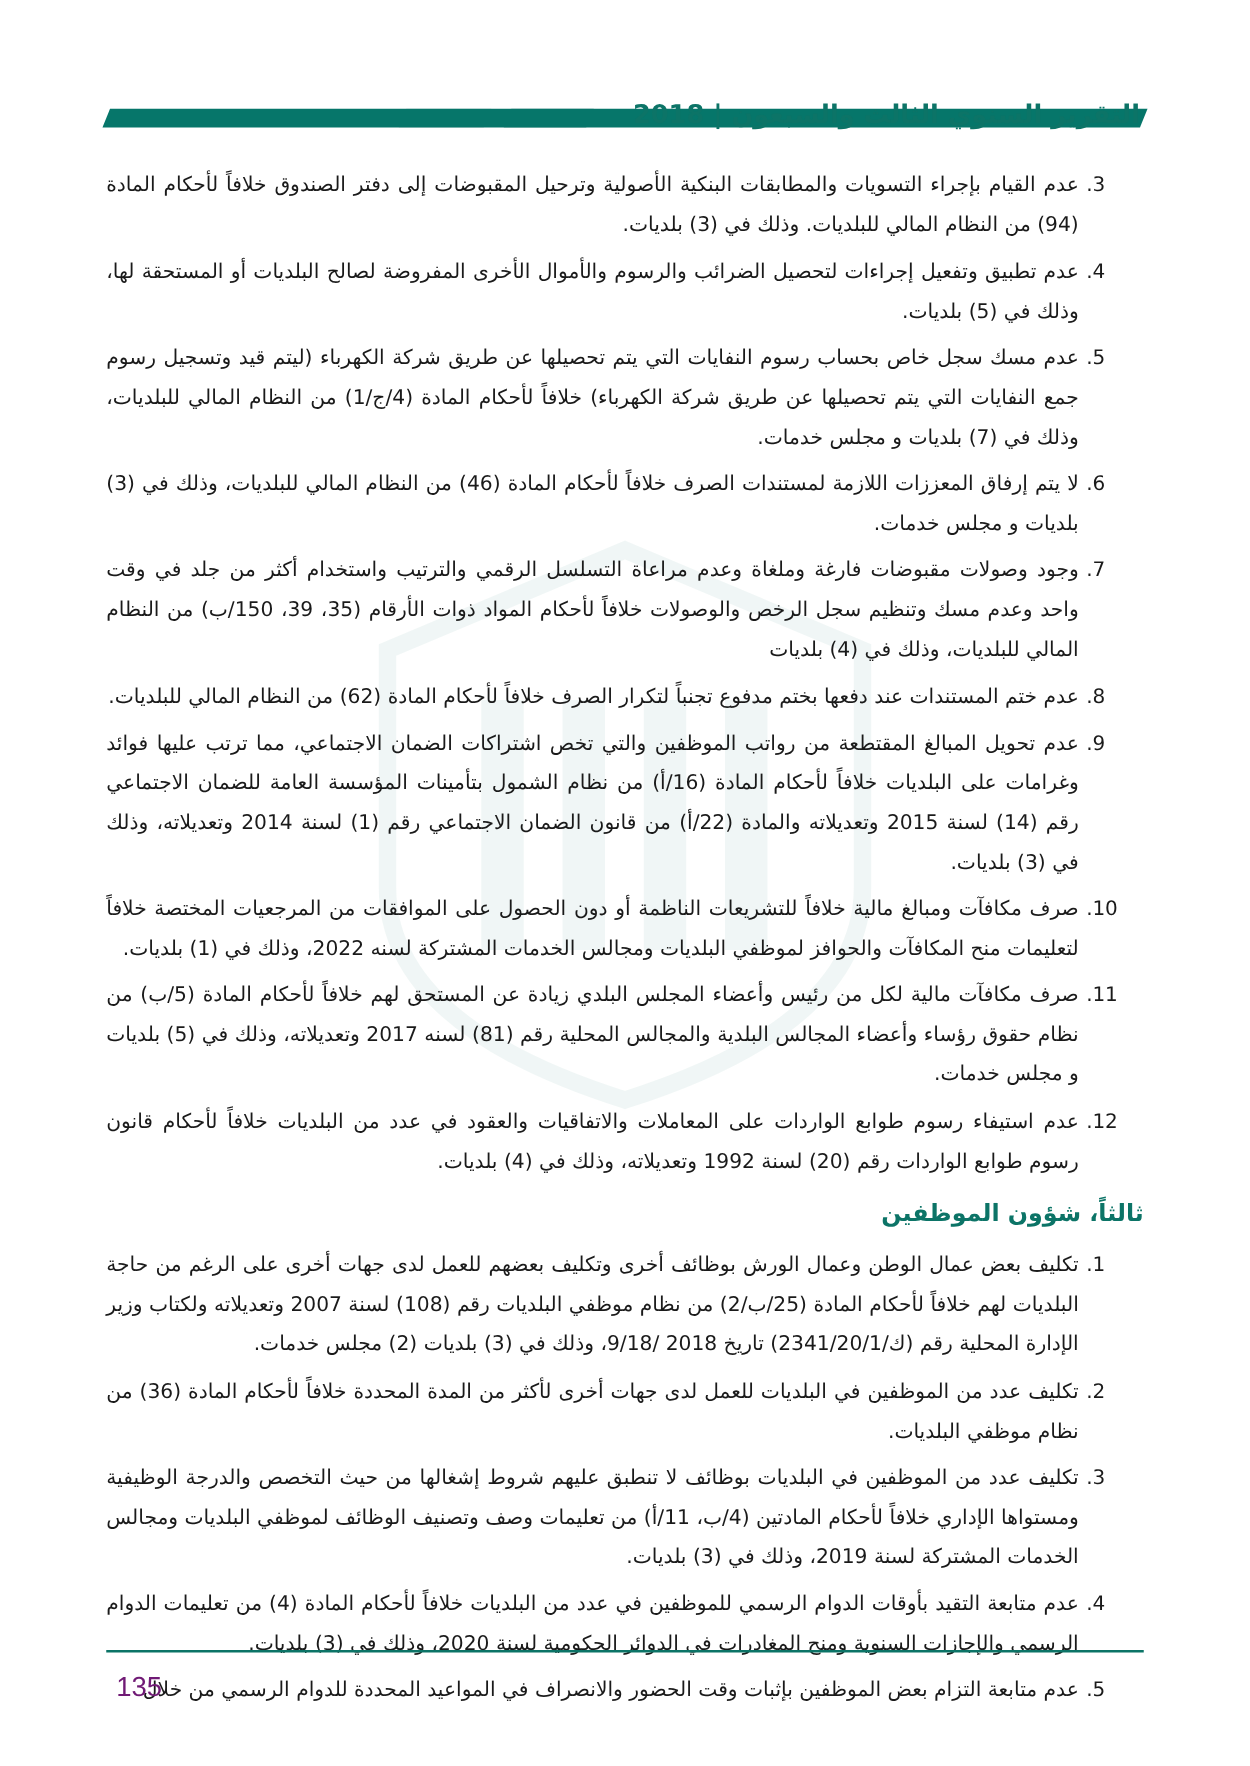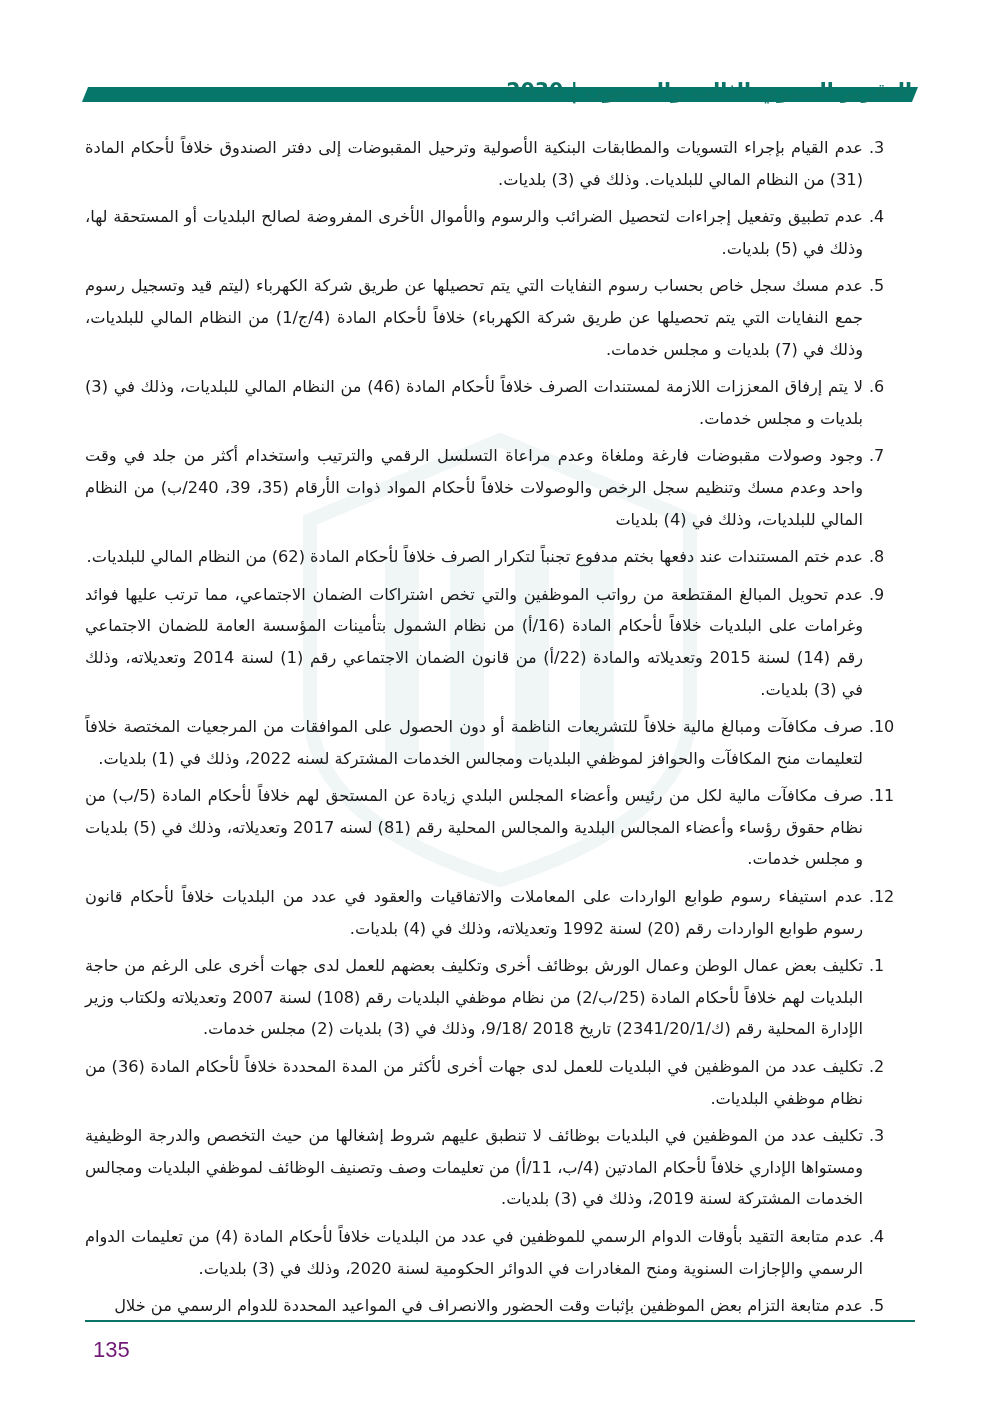--- a/index.html
+++ b/index.html
@@ -184,45 +184,45 @@
       <rect x="290" y="130" width="34" height="200"></rect>
     </g>
   </svg>
 
   <div class="header">
     <div class="header-bars">
       <span class="bar bar-1"></span>
       <span class="bar bar-2"></span>
       <span class="bar bar-3"></span>
     </div>
-    <div class="header-title">التقرير السنوي الثالث والسبعون | 2030</div>
+    <div class="header-title">التقرير السنوي الثالث والسبعون | 2018</div>
   </div>
 
   <div class="content">
 
     <ol class="num-list list-block-1">
       <li>
         <span class="marker">.3</span>
-        <span class="body">عدم القيام بإجراء التسويات والمطابقات البنكية الأصولية وترحيل المقبوضات إلى دفتر الصندوق خلافاً لأحكام المادة (31) من النظام المالي للبلديات. وذلك في (3) بلديات.</span>
+        <span class="body">عدم القيام بإجراء التسويات والمطابقات البنكية الأصولية وترحيل المقبوضات إلى دفتر الصندوق خلافاً لأحكام المادة (94) من النظام المالي للبلديات. وذلك في (3) بلديات.</span>
       </li>
       <li>
         <span class="marker">.4</span>
         <span class="body">عدم تطبيق وتفعيل إجراءات لتحصيل الضرائب والرسوم والأموال الأخرى المفروضة لصالح البلديات أو المستحقة لها، وذلك في (5) بلديات.</span>
       </li>
       <li>
         <span class="marker">.5</span>
         <span class="body">عدم مسك سجل خاص بحساب رسوم النفايات التي يتم تحصيلها عن طريق شركة الكهرباء (ليتم قيد وتسجيل رسوم جمع النفايات التي يتم تحصيلها عن طريق شركة الكهرباء) خلافاً لأحكام المادة (4/ج/1) من النظام المالي للبلديات، وذلك في (7) بلديات و مجلس خدمات.</span>
       </li>
       <li>
         <span class="marker">.6</span>
         <span class="body">لا يتم إرفاق المعززات اللازمة لمستندات الصرف خلافاً لأحكام المادة (46) من النظام المالي للبلديات، وذلك في (3) بلديات و مجلس خدمات.</span>
       </li>
       <li>
         <span class="marker">.7</span>
-        <span class="body">وجود وصولات مقبوضات فارغة وملغاة وعدم مراعاة التسلسل الرقمي والترتيب واستخدام أكثر من جلد في وقت واحد وعدم مسك وتنظيم سجل الرخص والوصولات خلافاً لأحكام المواد ذوات الأرقام (35، 39، 240/ب) من النظام المالي للبلديات، وذلك في (4) بلديات</span>
+        <span class="body">وجود وصولات مقبوضات فارغة وملغاة وعدم مراعاة التسلسل الرقمي والترتيب واستخدام أكثر من جلد في وقت واحد وعدم مسك وتنظيم سجل الرخص والوصولات خلافاً لأحكام المواد ذوات الأرقام (35، 39، 150/ب) من النظام المالي للبلديات، وذلك في (4) بلديات</span>
       </li>
       <li>
         <span class="marker">.8</span>
         <span class="body">عدم ختم المستندات عند دفعها بختم مدفوع تجنباً لتكرار الصرف خلافاً لأحكام المادة (62) من النظام المالي للبلديات.</span>
       </li>
       <li>
         <span class="marker">.9</span>
         <span class="body">عدم تحويل المبالغ المقتطعة من رواتب الموظفين والتي تخص اشتراكات الضمان الاجتماعي، مما ترتب عليها فوائد وغرامات على البلديات خلافاً لأحكام المادة (16/أ) من نظام الشمول بتأمينات المؤسسة العامة للضمان الاجتماعي رقم (14) لسنة 2015 وتعديلاته والمادة (22/أ) من قانون الضمان الاجتماعي رقم (1) لسنة 2014 وتعديلاته، وذلك في (3) بلديات.</span>
       </li>
       <li>
@@ -232,20 +232,21 @@
       <li>
         <span class="marker">.11</span>
         <span class="body">صرف مكافآت مالية لكل من رئيس وأعضاء المجلس البلدي زيادة عن المستحق لهم خلافاً لأحكام المادة (5/ب) من نظام حقوق رؤساء وأعضاء المجالس البلدية والمجالس المحلية رقم (81) لسنه 2017 وتعديلاته، وذلك في (5) بلديات و مجلس خدمات.</span>
       </li>
       <li>
         <span class="marker">.12</span>
         <span class="body">عدم استيفاء رسوم طوابع الواردات على المعاملات والاتفاقيات والعقود في عدد من البلديات خلافاً لأحكام قانون رسوم طوابع الواردات رقم (20) لسنة 1992 وتعديلاته، وذلك في (4) بلديات.</span>
       </li>
     </ol>
 
+    <h2 class="section-heading">ثالثاً، شؤون الموظفين</h2>
 
     <ol class="num-list list-block-2">
       <li>
         <span class="marker">.1</span>
         <span class="body">تكليف بعض عمال الوطن وعمال الورش بوظائف أخرى وتكليف بعضهم للعمل لدى جهات أخرى على الرغم من حاجة البلديات لهم خلافاً لأحكام المادة (25/ب/2) من نظام موظفي البلديات رقم (108) لسنة 2007 وتعديلاته ولكتاب وزير الإدارة المحلية رقم (ك/2341/20/1) تاريخ 2018 /9/18، وذلك في (3) بلديات (2) مجلس خدمات.</span>
       </li>
       <li>
         <span class="marker">.2</span>
         <span class="body">تكليف عدد من الموظفين في البلديات للعمل لدى جهات أخرى لأكثر من المدة المحددة خلافاً لأحكام المادة (36) من نظام موظفي البلديات.</span>
       </li>

